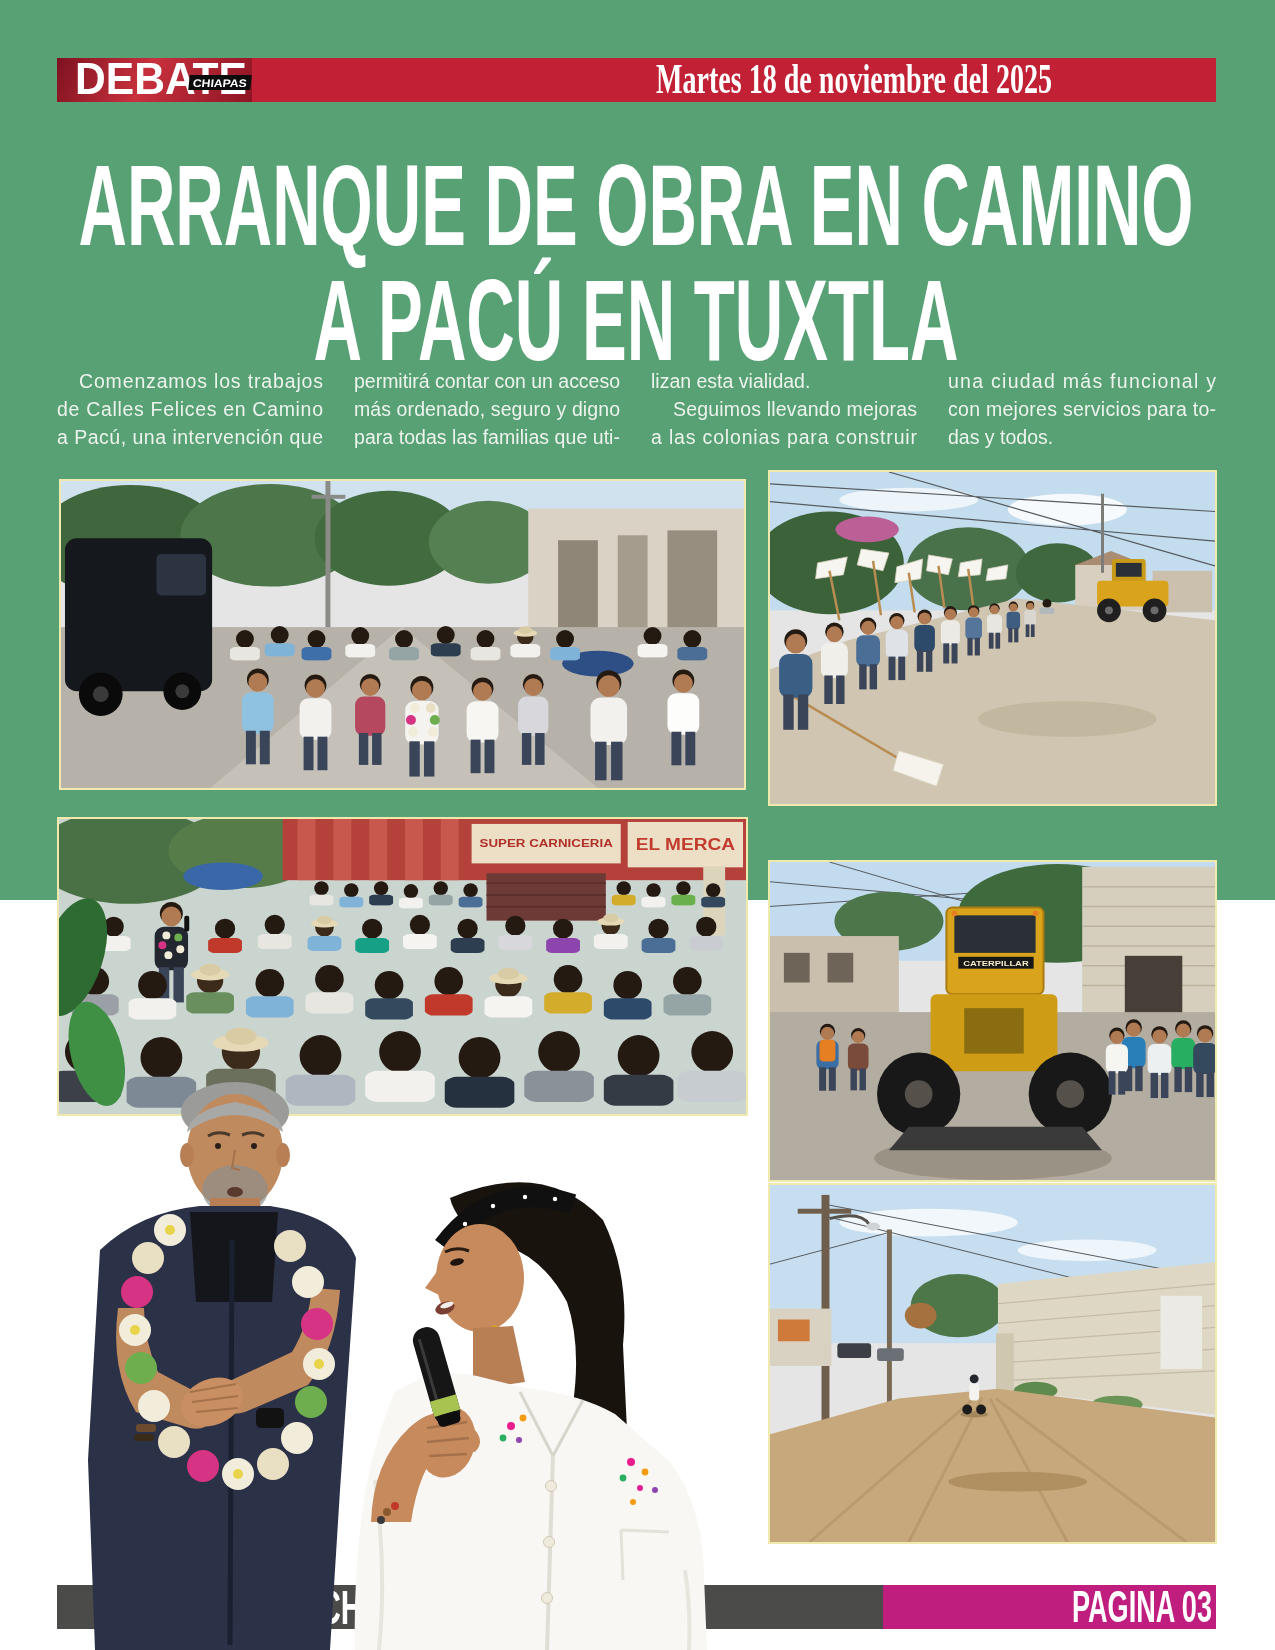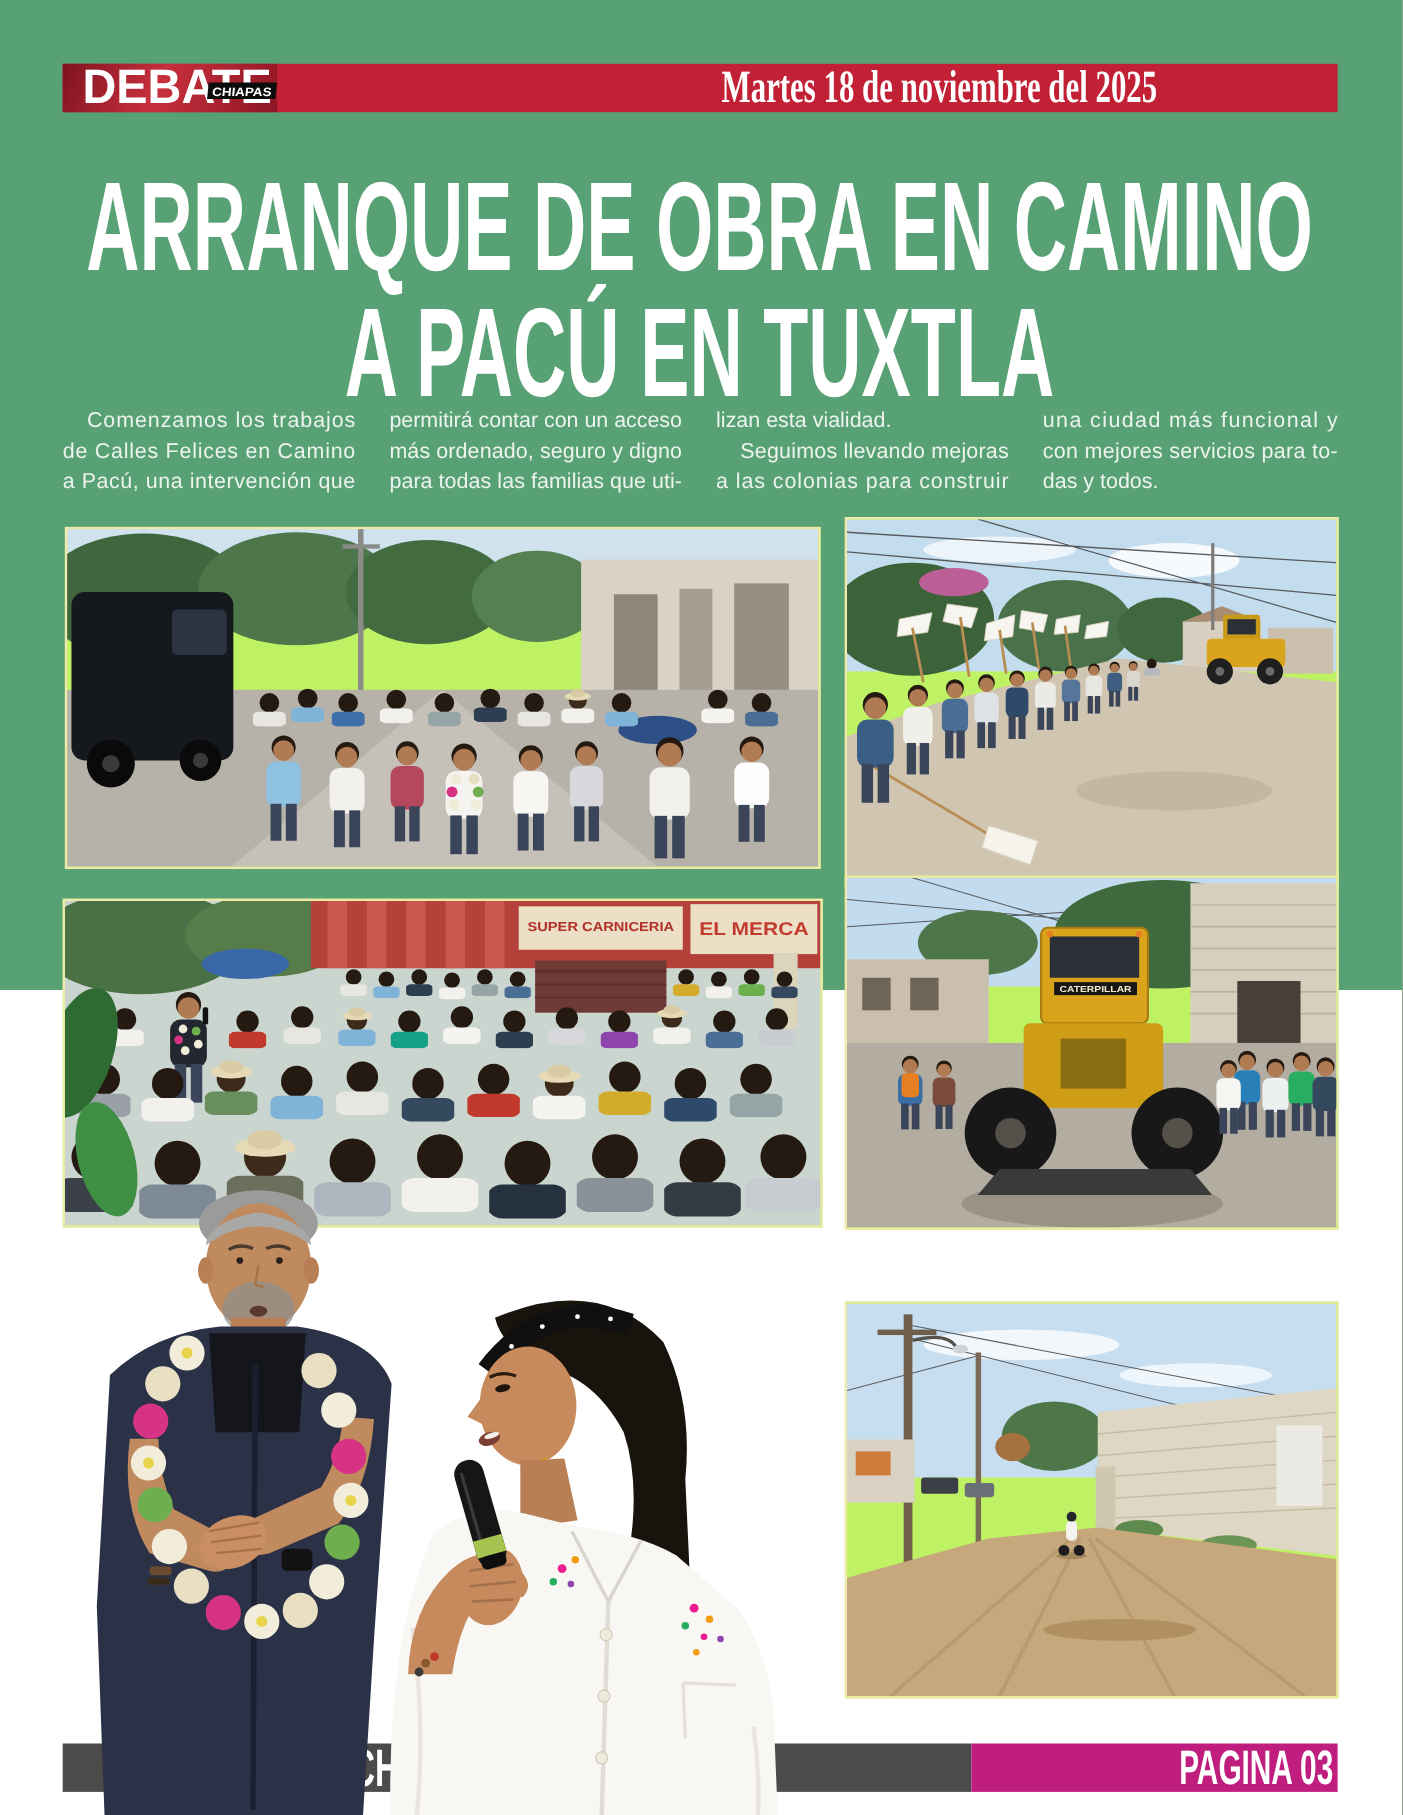--- a/index.html
+++ b/index.html
@@ -8,21 +8,21 @@
   .green-bg{position:absolute;left:0;top:0;width:1275px;height:900px;background:var(--background-green,#57A175);}
   
   .red-bar{position:absolute;left:57px;top:58px;width:1159px;height:44px;background:var(--masthead-red,#C22135);}
   .logo-box{position:absolute;left:0;top:0;width:195px;height:44px;
             background:linear-gradient(115deg,#7E1220 0%,#c8303d 45%,#8e1524 100%);}
   .badge{position:absolute;left:132px;top:17px;width:62px;height:15px;background:#0c0c0c;
          transform:skewX(-6deg);}
   .logo-svg,.badge-svg,.date-svg,.headline-svg,.col-svg,.footer-svg{position:absolute;display:block;}
   
   .photo{position:absolute;border:2px solid var(--photo-border,#EFE9AE);box-sizing:border-box;
-         overflow:hidden;background:#bef264;}
+         overflow:hidden;background:#e5e5e5;}
   .photo svg{display:block;width:100%;height:100%;}
   
   .bar-gray{position:absolute;left:57px;top:1585px;width:826px;height:44px;background:var(--footer-gray,#4B4B4A);}
   .bar-magenta{position:absolute;left:883px;top:1585px;width:333px;height:44px;background:var(--footer-magenta,#C01E7F);}
   .cutout{position:absolute;}
   .cutout svg{display:block;width:100%;height:100%;}
   .z1{z-index:1}.z2{z-index:2}.z3{z-index:3}.z4{z-index:4}
 </style>
 </head>
 <body>
@@ -302,21 +302,21 @@
         <use href="#bust" x="548" y="216" width="70" height="76" style="color:#343b45"></use>
         <use href="#bust" x="622" y="212" width="70" height="76" style="color:#c7ccd1"></use>
       </g>
       <g>
         <ellipse cx="14" cy="140" rx="30" ry="62" fill="#2e6b33" transform="rotate(18 14 140)"></ellipse>
         <ellipse cx="38" cy="238" rx="26" ry="54" fill="#3f8f44" transform="rotate(-14 38 238)"></ellipse>
       </g>
     </svg>
   </div>
 
-  <div class="photo z1" style="left:768px;top:796px;width:449px;height:322px">
+  <div class="photo z1" style="left:768px;top:860px;width:449px;height:322px">
     <svg viewBox="0 0 449 322" preserveAspectRatio="none">
       <rect width="449" height="100" fill="#c2dbee"></rect>
       <path d="M0,20 L449,60 M0,45 L449,15 M60,0 L400,100" stroke="#565a5e" stroke-width="1" fill="none"></path>
       <ellipse cx="290" cy="52" rx="100" ry="50" fill="#3e6a3e"></ellipse>
       <ellipse cx="120" cy="60" rx="55" ry="30" fill="#4d774a"></ellipse>
       <rect x="0" y="75" width="130" height="80" fill="#cabfad"></rect>
       <rect x="14" y="92" width="26" height="30" fill="#6e6558"></rect>
         <rect x="58" y="92" width="26" height="30" fill="#6e6558"></rect>
       <rect x="315" y="5" width="134" height="185" fill="#d6cfbd"></rect>
       <g stroke="#bcb49f" stroke-width="1.5">

